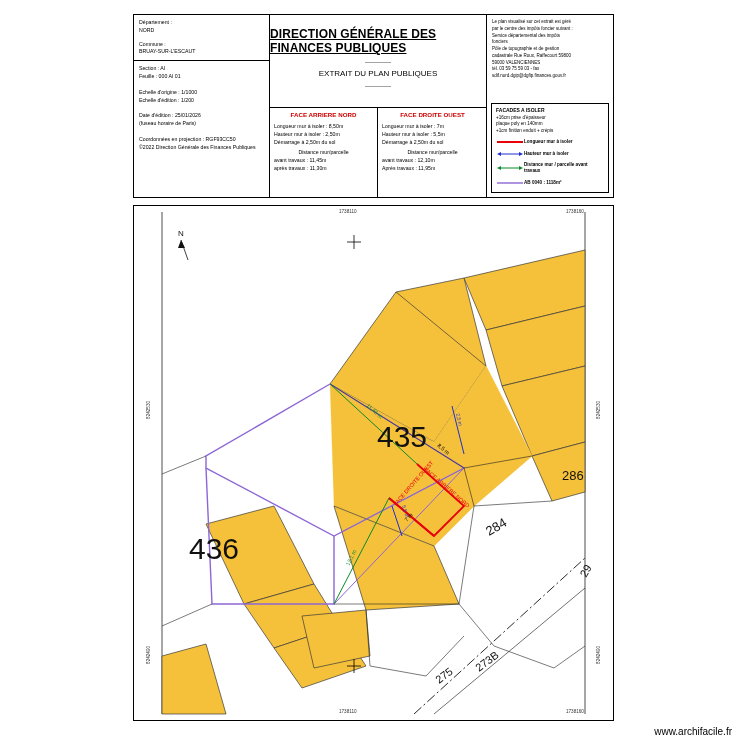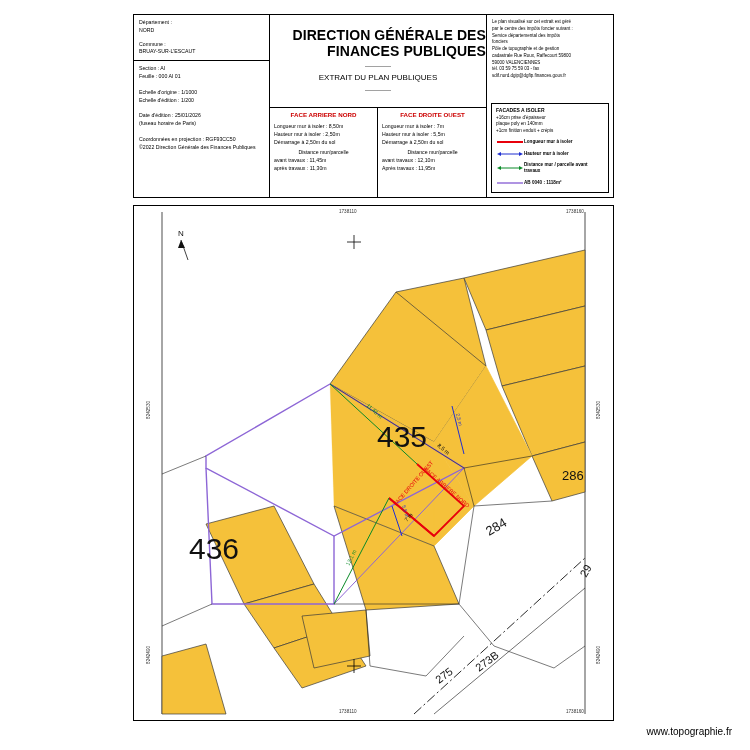--- a/index.html
+++ b/index.html
@@ -5,21 +5,21 @@
   html,body{margin:0;padding:0;}
   body{width:750px;height:750px;background:#ffffff;font-family:"Liberation Sans",sans-serif;position:relative;overflow:hidden;}
   .page{position:absolute;left:0;top:0;width:750px;height:750px;}
 
   
   .header{position:absolute;left:133px;top:14px;width:481px;height:184px;border:1px solid #000;box-sizing:border-box;}
   .hdr-left{position:absolute;left:0;top:0;width:136px;height:182px;border-right:1px solid #000;box-sizing:border-box;font-size:5.2px;line-height:1.5;}
   .hdr-left .blk{padding:4px 5px 0 5px;}
   .hdr-left .sep{border-top:1px solid #000;margin-top:4px;}
   .hdr-mid{position:absolute;left:136px;top:0;width:217px;height:182px;border-right:1px solid #000;box-sizing:border-box;}
-  .hdr-mid .title{text-align:right;font-size:14px;font-weight:bold;padding-top:12px;letter-spacing:.1px;}
+  .hdr-mid .title{text-align:left;font-size:12px;font-weight:bold;padding-top:12px;letter-spacing:.1px;text-decoration:underline;}
   .hdr-mid .dashes{text-align:center;font-size:6px;padding-top:4px;}
   .hdr-mid .title2{text-align:center;font-size:8px;padding-top:4px;}
   .hdr-mid .dashes2{text-align:center;font-size:6px;padding-top:5px;}
   .hdr-mid .facrow{position:absolute;left:0;top:92px;width:100%;height:90px;border-top:1px solid #000;}
   .faccol{position:absolute;top:0;height:100%;box-sizing:border-box;padding:3px 4px;}
   .facA{left:0;width:108px;border-right:1px solid #000;}
   .facB{left:108px;width:109px;}
   .fac-title{color:#cc0000;font-weight:bold;font-size:6.2px;text-align:center;margin-bottom:4px;}
   .fac-line{font-size:5.2px;line-height:1.55;}
   .fac-center{text-align:center;}
@@ -264,14 +264,14 @@
     <span class="coord" style="left:205px;top:3px;">1738110</span>
     <span class="coord" style="left:432px;top:3px;">1738160</span>
     <span class="coord" style="left:205px;top:503px;">1738110</span>
     <span class="coord" style="left:432px;top:503px;">1738160</span>
     <span class="coord vert" style="left:12px;top:195px;">8242530</span>
     <span class="coord vert" style="left:12px;top:440px;">8242490</span>
     <span class="coord vert" style="left:462px;top:195px;">8242530</span>
     <span class="coord vert" style="left:462px;top:440px;">8242490</span>
   </div>
 
-  <div class="footer">www.topographie.fr</div>
+  <div class="footer">www.archifacile.fr</div>
 </div>
 
 </body></html>

